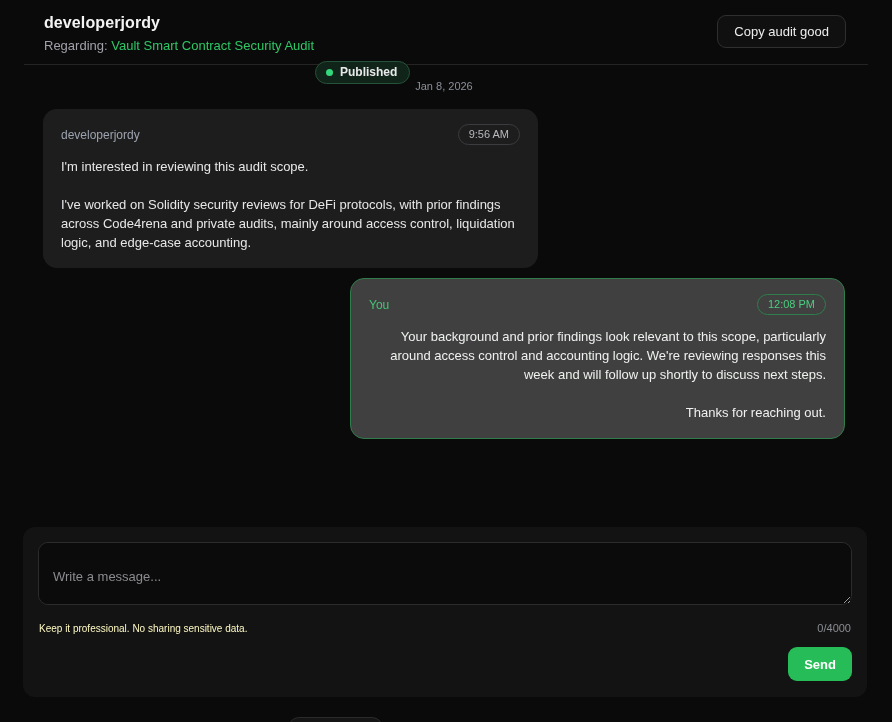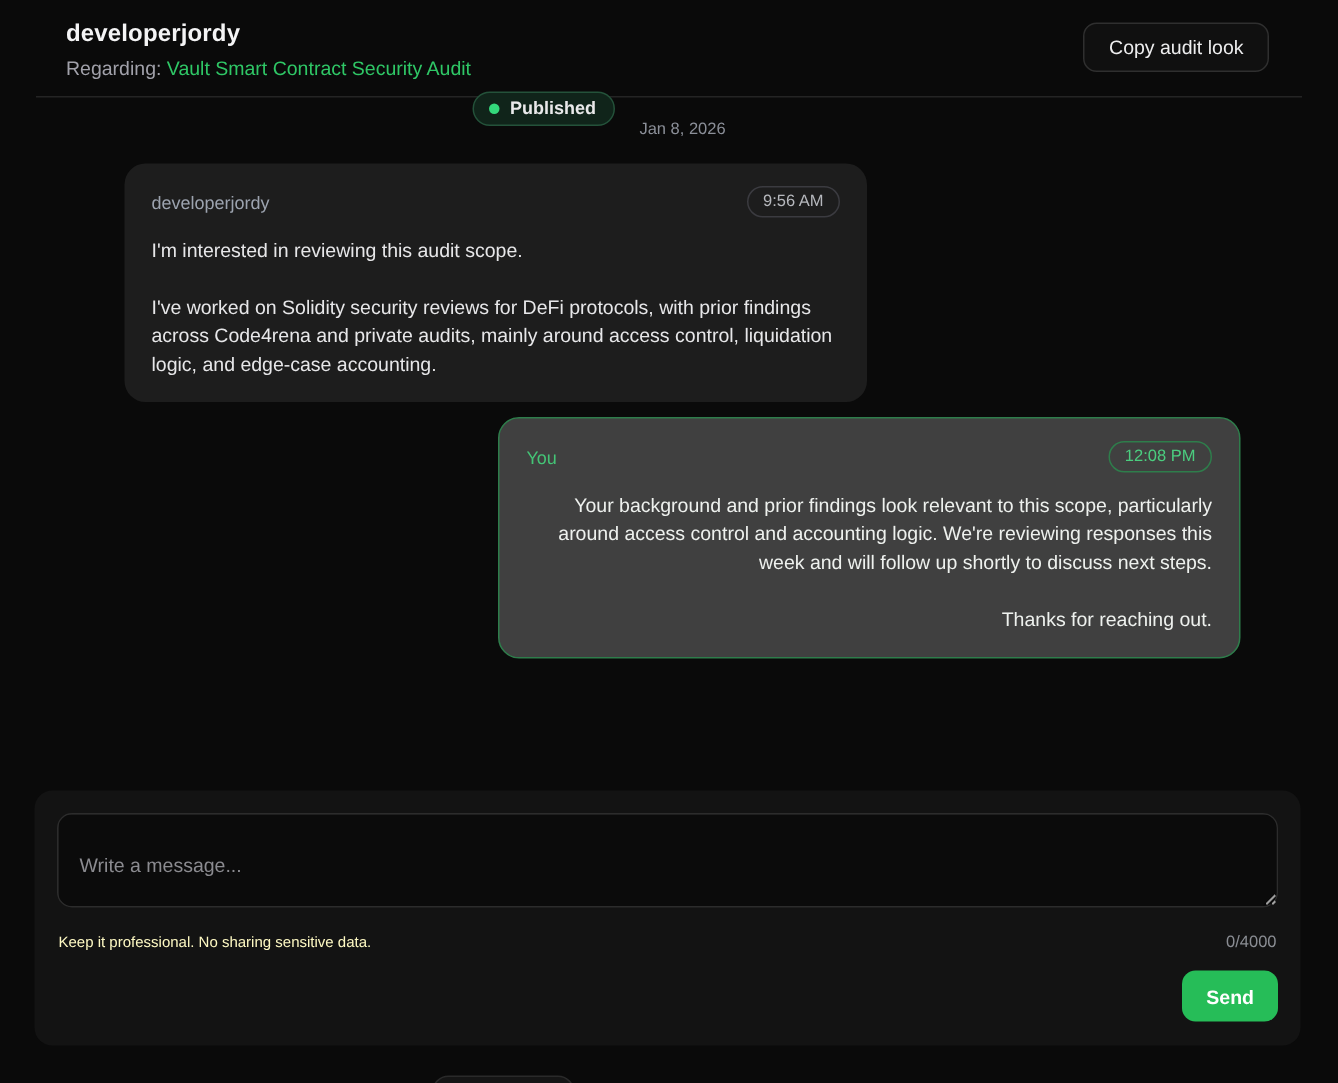--- a/index.html
+++ b/index.html
@@ -82,23 +82,22 @@
     background: #242424;
     margin: 0 24px;
     flex: 0 0 auto;
   }
 
   
   .chat {
     flex: 1 1 auto;
     display: flex;
     flex-direction: column;
-    padding: 0 65px 0 43px;
+    padding: 0 47px 0 43px;
     overflow: hidden;
-    margin-left: 40px;
   }
   .date-divider {
     text-align: center;
     font-size: 11px;
     color: #8b8f98;
     margin: 15px 0 8px;
   }
   .msg-row { display: flex; }
   .msg-row.left { justify-content: flex-start; }
   .msg-row.right { justify-content: flex-end; }
@@ -225,21 +224,21 @@
   <div class="header">
     <div class="thread-title">developerjordy</div>
     <div class="thread-sub">
       <span>Regarding:</span>
       <a class="audit-link">Vault Smart Contract Security Audit</a>
     </div>
     <span class="status-badge">
       <span class="status-dot"></span>
       <span>Published</span>
     </span>
-    <button class="copy-audit-btn">Copy audit look</button>
+    <button class="copy-audit-btn">Copy audit good</button>
   </div>
   <div class="header-divider"></div>
 
   <div class="chat">
     <div class="date-divider">Jan 8, 2026</div>
 
     <div class="msg-row left">
       <div class="bubble left">
         <div class="bubble-head">
           <span class="bubble-author">developerjordy</span>

